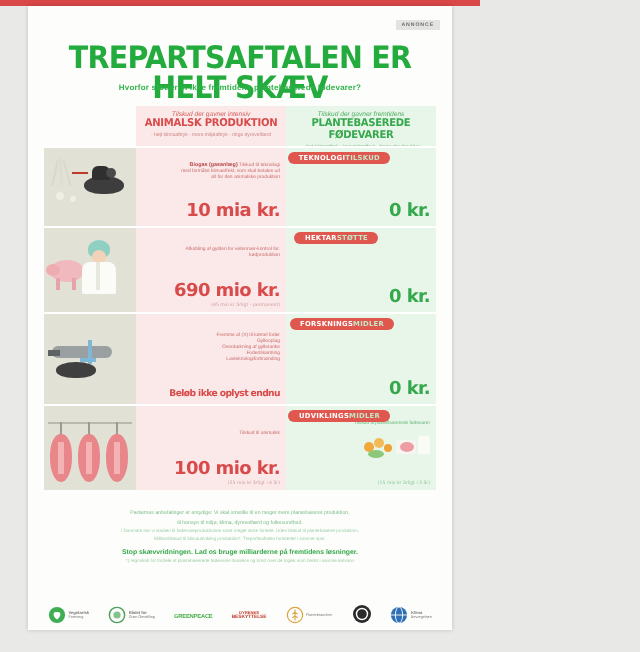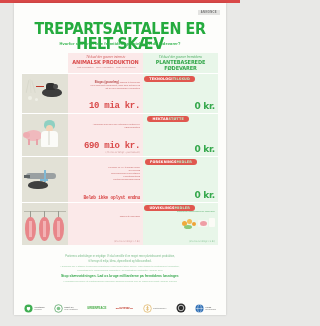--- a/index.html
+++ b/index.html
@@ -71,21 +71,21 @@
     text-align:right;font-size:2.45px;line-height:3.1px;color:#c96a6a;
   }
   .desc b{color:#b84a4a;font-size:2.7px;}
   .desc ul{margin:0;padding:0;list-style:none;}
   .amount{
     position:absolute;bottom:2px;right:3px;text-align:right;
     font-family:"DejaVu Sans", sans-serif;
   }
   .amount .big{font-size:9px;font-weight:bold;line-height:9px;display:block;letter-spacing:-.3px;}
   .amount .note{font-size:2.3px;display:block;margin-top:.3px;}
-  .cell-left .amount .big{color:#d94a4a;font-family:Liberation Mono, monospace;}
+  .cell-left .amount .big{color:#d94a4a;}
   .cell-left .amount .note{color:#d09c9c;}
   .cell-right .amount .big{color:#35a84c;}
   .cell-right .amount .note{color:#8cc79a;}
   .r-kicker{
     position:absolute;top:7px;right:3px;width:78%;text-align:right;
     font-size:2.4px;line-height:3px;color:#5fb374;
   }
 
   
   .ill{position:absolute;inset:0;}
@@ -250,20 +250,21 @@
           </div>
         </div>
         <div class="cell-left">
           <div class="badge" style="background:#e0574f;right:-52px;left:auto;transform:none;">
             <span class="b1">UDVIKLINGS</span><span class="b2" style="color:#bfe8c6;">MIDLER</span>
           </div>
           <div class="desc" style="top:12px;width:60%;">
             <span>Tilskud til animalsk</span>
           </div>
           <div class="amount">
+            <span class="big">100 mio kr.</span>
             <span class="note">(25 mio kr årligt i 4 år)</span>
           </div>
         </div>
         <div class="cell-right">
           <div class="r-kicker">Tilskud til plantebaserede fødevarer</div>
           <div class="ill" style="left:auto;right:2px;top:13px;width:34px;height:14px;">
             <div class="blob" style="left:0px;top:5px;width:5px;height:5px;background:#f0a93c;"></div>
             <div class="blob" style="left:5px;top:3px;width:5px;height:5px;background:#f3bb57;"></div>
             <div class="blob" style="left:10px;top:6px;width:4px;height:4px;background:#efa236;"></div>
             <div class="blob" style="left:2px;top:9px;width:8px;height:4px;background:#8dc87a;border-radius:50%;"></div>

